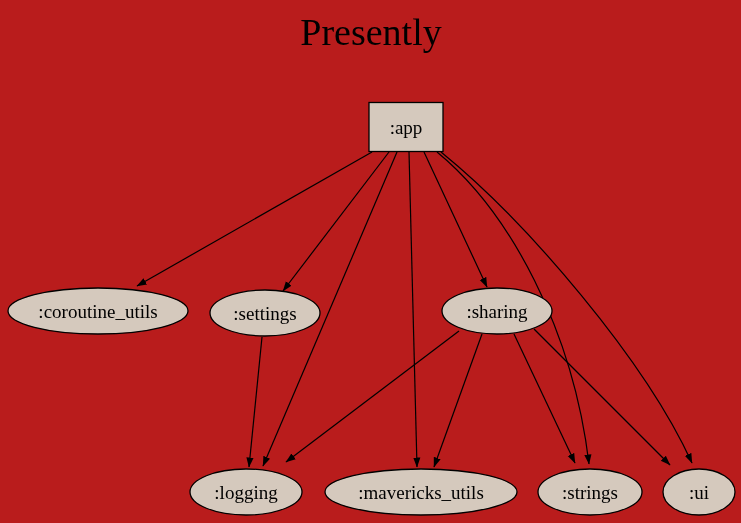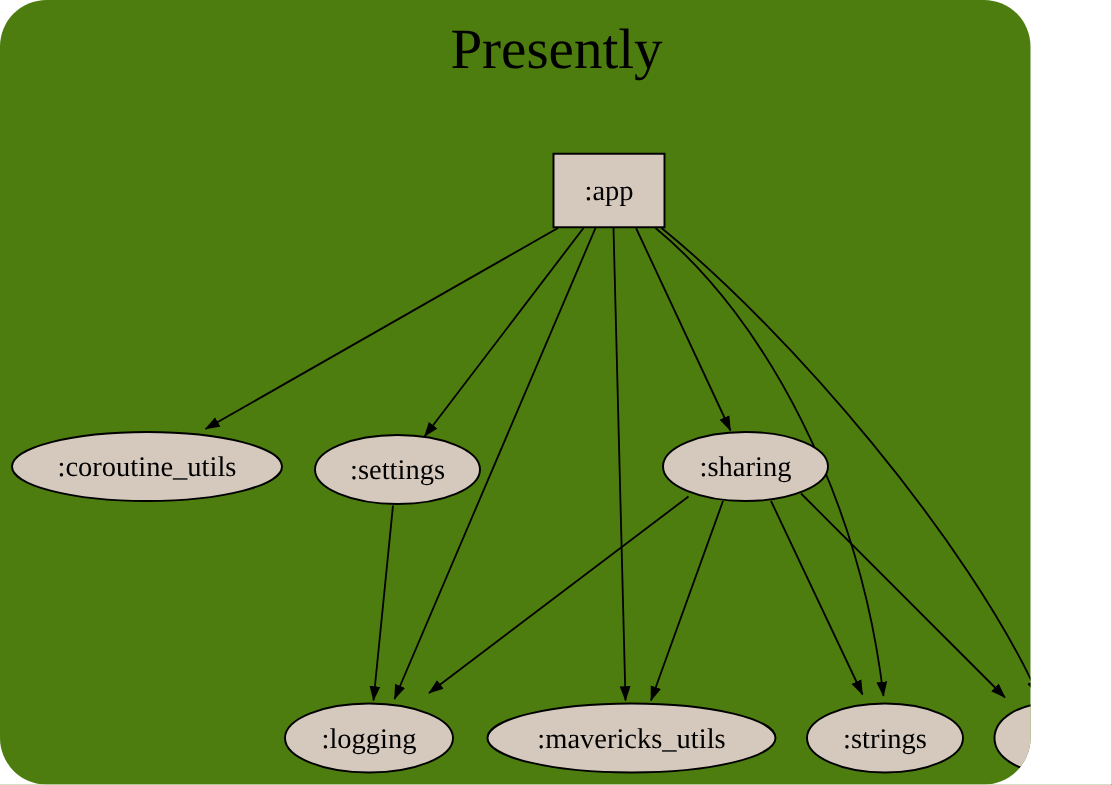--- a/index.html
+++ b/index.html
@@ -3,25 +3,24 @@
 <meta charset="utf-8">
 <style>
   html, body {
     margin: 0;
     padding: 0;
     background: #ffffff;
     font-family: "Liberation Serif", "DejaVu Serif", serif;
   }
   .canvas {
     position: relative;
-    width: 687px;
+    width: 741px;
     height: 523px;
-    background: #4d7c0f;
+    background: #b91c1c;
     overflow: hidden;
-    border-radius: 31px;
   }
   svg#graph {
     display: block;
     width: 741px;
     height: 523px;
   }
   .graph-title {
     font-family: "Liberation Serif", "DejaVu Serif", serif;
     font-size: 38px;
     fill: #000000;

